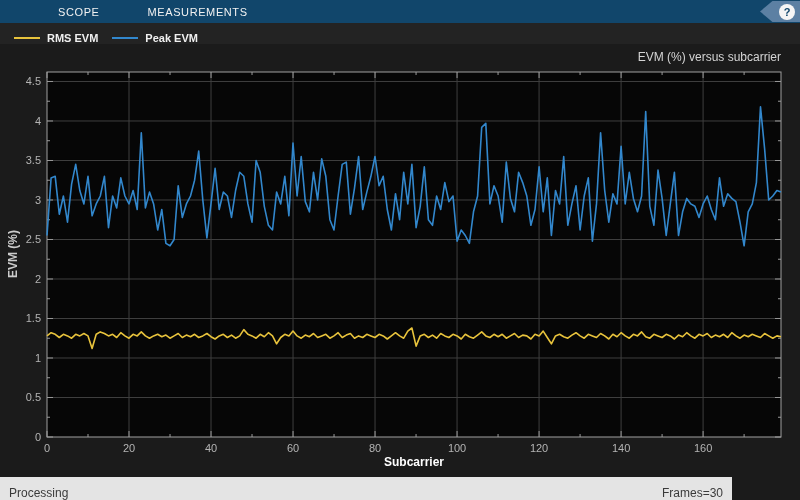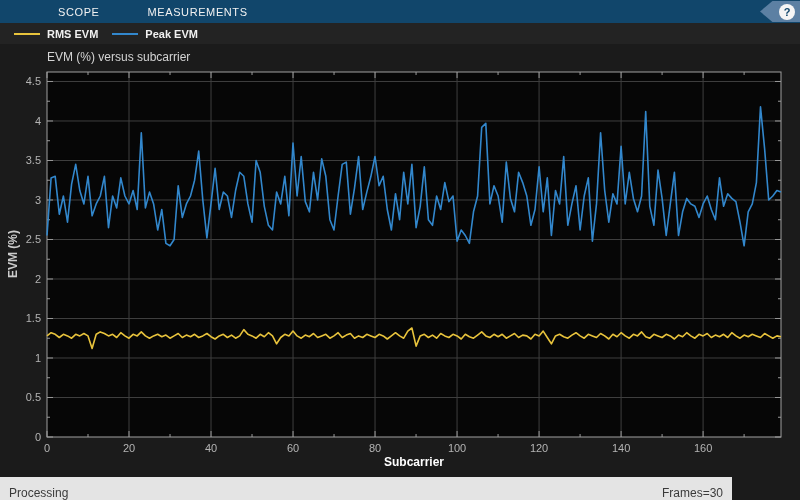--- a/index.html
+++ b/index.html
@@ -30,33 +30,33 @@
   .help-circle{
     width:16px;height:16px;border-radius:50%;
     background:#f5f5f5;color:var(--toolbar-bg,#11466b);
     font-size:11px;font-weight:bold;line-height:16px;text-align:center;
     margin-left:6px;
   }
   
   .legend-bar{
     position:absolute;top:23px;left:0;width:800px;height:21px;
     background:var(--legend-bg,#232323);
-    display:flex;align-items:center;
+    display:flex;align-items:flex-end;
   }
   .legend-item{display:flex;align-items:center;margin-left:14px;}
   .legend-swatch{width:26px;height:2px;margin-right:7px;background:#888;}
   .legend-label{color:#f0f0f0;font-size:11px;font-weight:bold;}
   
   .plot-region{
     position:absolute;top:44px;left:0;width:800px;height:433px;
     background:var(--panel-bg,#1b1b1b);
   }
   .chart-title{
     position:absolute;left:47px;top:6px;width:734px;
-    text-align:left;color:#d4d4d4;font-size:12px;
+    text-align:right;color:#d4d4d4;font-size:12px;
   }
   .x-axis-label{
     position:absolute;left:47px;top:411px;width:734px;
     text-align:center;color:#ffffff;font-size:12px;font-weight:bold;
   }
   .y-axis-label{
     position:absolute;left:13px;top:210px;
     transform:translate(-50%,-50%) rotate(-90deg);
     white-space:nowrap;color:#cccccc;font-size:12px;font-weight:bold;
   }

